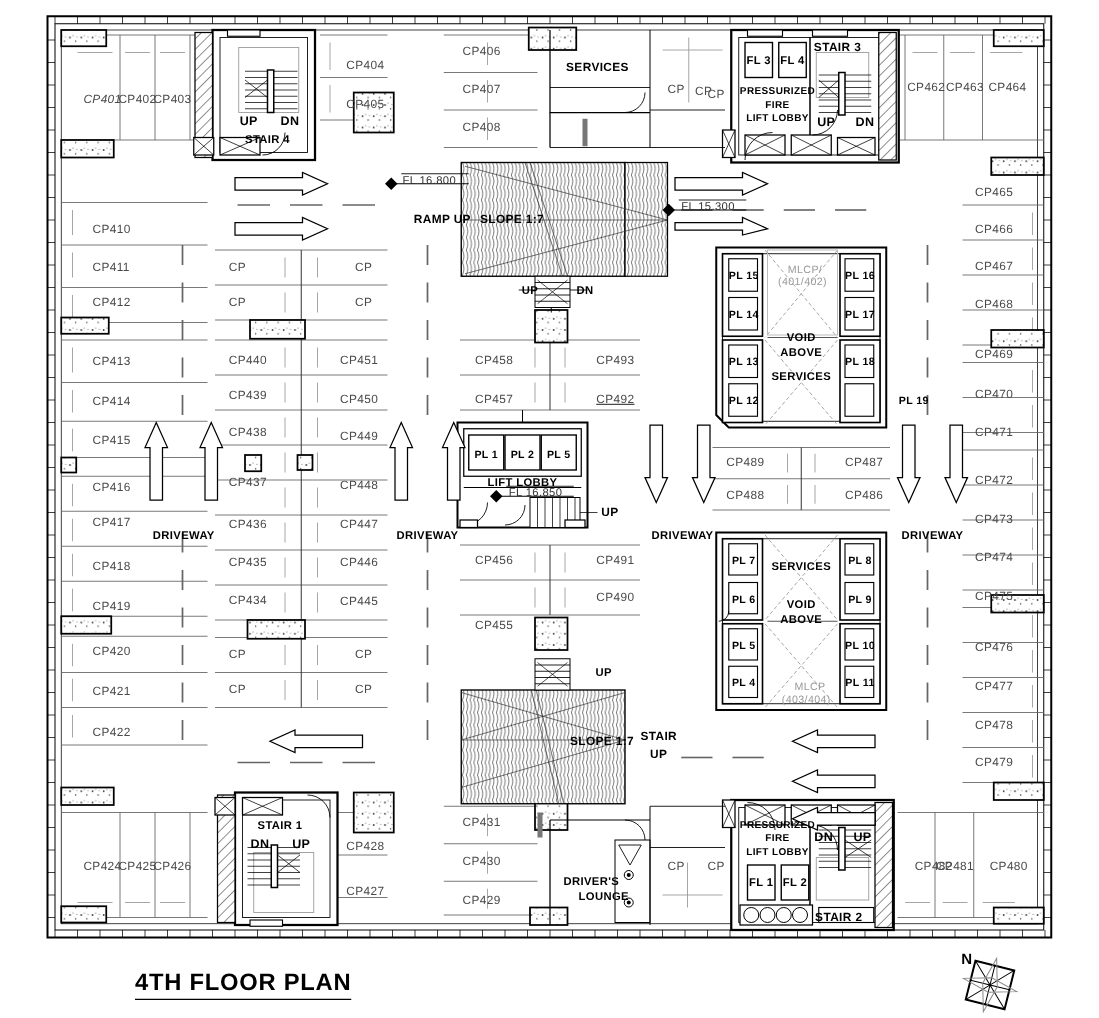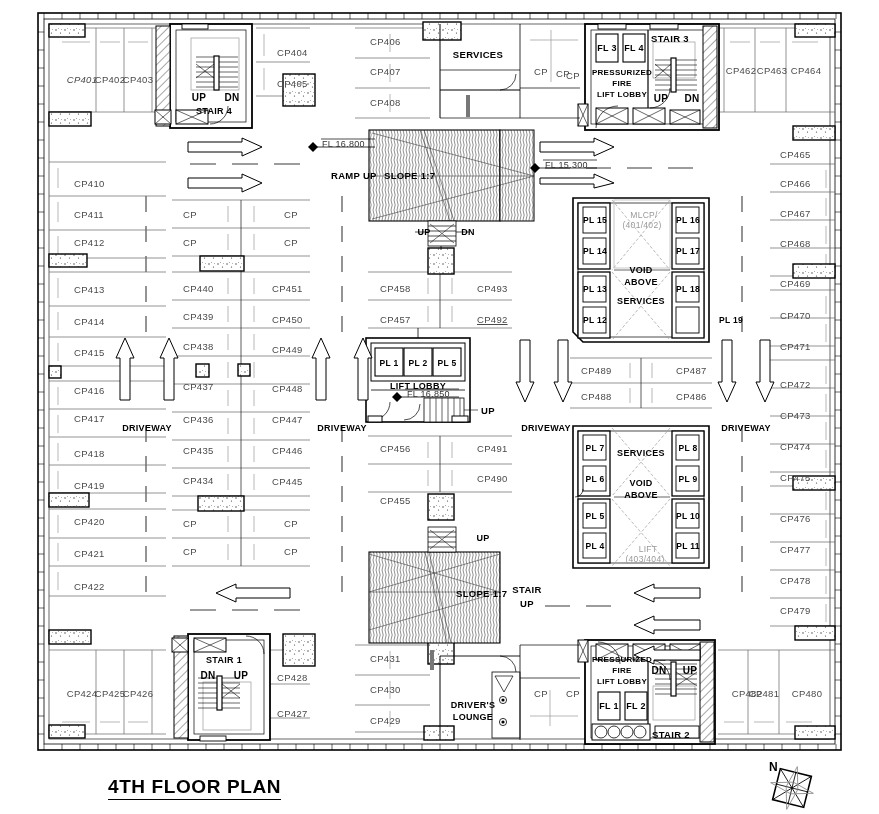--- a/index.html
+++ b/index.html
@@ -1026,32 +1026,32 @@
   <div class="lbl dark c" style="left:595px;top:474px;font-size:8.5px;">PL 6</div>
   <div class="lbl dark c" style="left:595px;top:511px;font-size:8.5px;">PL 5</div>
   <div class="lbl dark c" style="left:595px;top:541px;font-size:8.5px;">PL 4</div>
   <div class="lbl dark c" style="left:688px;top:443px;font-size:8.5px;">PL 8</div>
   <div class="lbl dark c" style="left:688px;top:474px;font-size:8.5px;">PL 9</div>
   <div class="lbl dark c" style="left:688px;top:511px;font-size:8.5px;">PL 10</div>
   <div class="lbl dark c" style="left:688px;top:541px;font-size:8.5px;">PL 11</div>
   <div class="lbl dark c" style="left:641px;top:448px;font-size:9px;">SERVICES</div>
   <div class="lbl dark c" style="left:641px;top:478px;font-size:9px;">VOID</div>
   <div class="lbl dark c" style="left:641px;top:490px;font-size:9px;">ABOVE</div>
-  <div class="lbl c" style="left:648px;top:544px;font-size:8.5px;color:#999;">LIFT</div>
+  <div class="lbl c" style="left:648px;top:544px;font-size:8.5px;color:#999;">MLCP</div>
   <div class="lbl c" style="left:645px;top:554px;font-size:8.5px;color:#999;">(403/404)</div>
 
   <div class="lbl dark c" style="left:389px;top:358px;font-size:8.5px;">PL 1</div>
   <div class="lbl dark c" style="left:418px;top:358px;font-size:8.5px;">PL 2</div>
   <div class="lbl dark c" style="left:447px;top:358px;font-size:8.5px;">PL 5</div>
   <div class="lbl dark c" style="left:418px;top:381px;font-size:9px;">LIFT LOBBY</div>
   <div class="lbl dark c" style="left:488px;top:405px;font-size:9.5px;">UP</div>
 
   <div class="lbl dark c" style="left:478px;top:49px;font-size:9.5px;">SERVICES</div>
   <div class="lbl dark c" style="left:473px;top:700px;font-size:9px;">DRIVER'S</div>
-  <div class="lbl dark c" style="left:473px;top:712px;font-size:9px;">LOUNGE</div>
+  <div class="lbl dark c" style="left:483px;top:712px;font-size:9px;">LOUNGE</div>
 
   <div class="lbl dark" style="left:331px;top:170px;font-size:9.5px;">RAMP UP</div>
   <div class="lbl dark" style="left:384px;top:170px;font-size:9.5px;">SLOPE 1:7</div>
   <div class="lbl dark c" style="left:424px;top:227px;font-size:9px;">UP</div>
   <div class="lbl dark c" style="left:468px;top:227px;font-size:9px;">DN</div>
 
   <div class="lbl dark" style="left:456px;top:588px;font-size:9.5px;">SLOPE 1:7</div>
   <div class="lbl dark c" style="left:527px;top:584px;font-size:9.5px;">STAIR</div>
   <div class="lbl dark c" style="left:527px;top:598px;font-size:9.5px;">UP</div>
   <div class="lbl dark c" style="left:483px;top:533px;font-size:9px;">UP</div>

